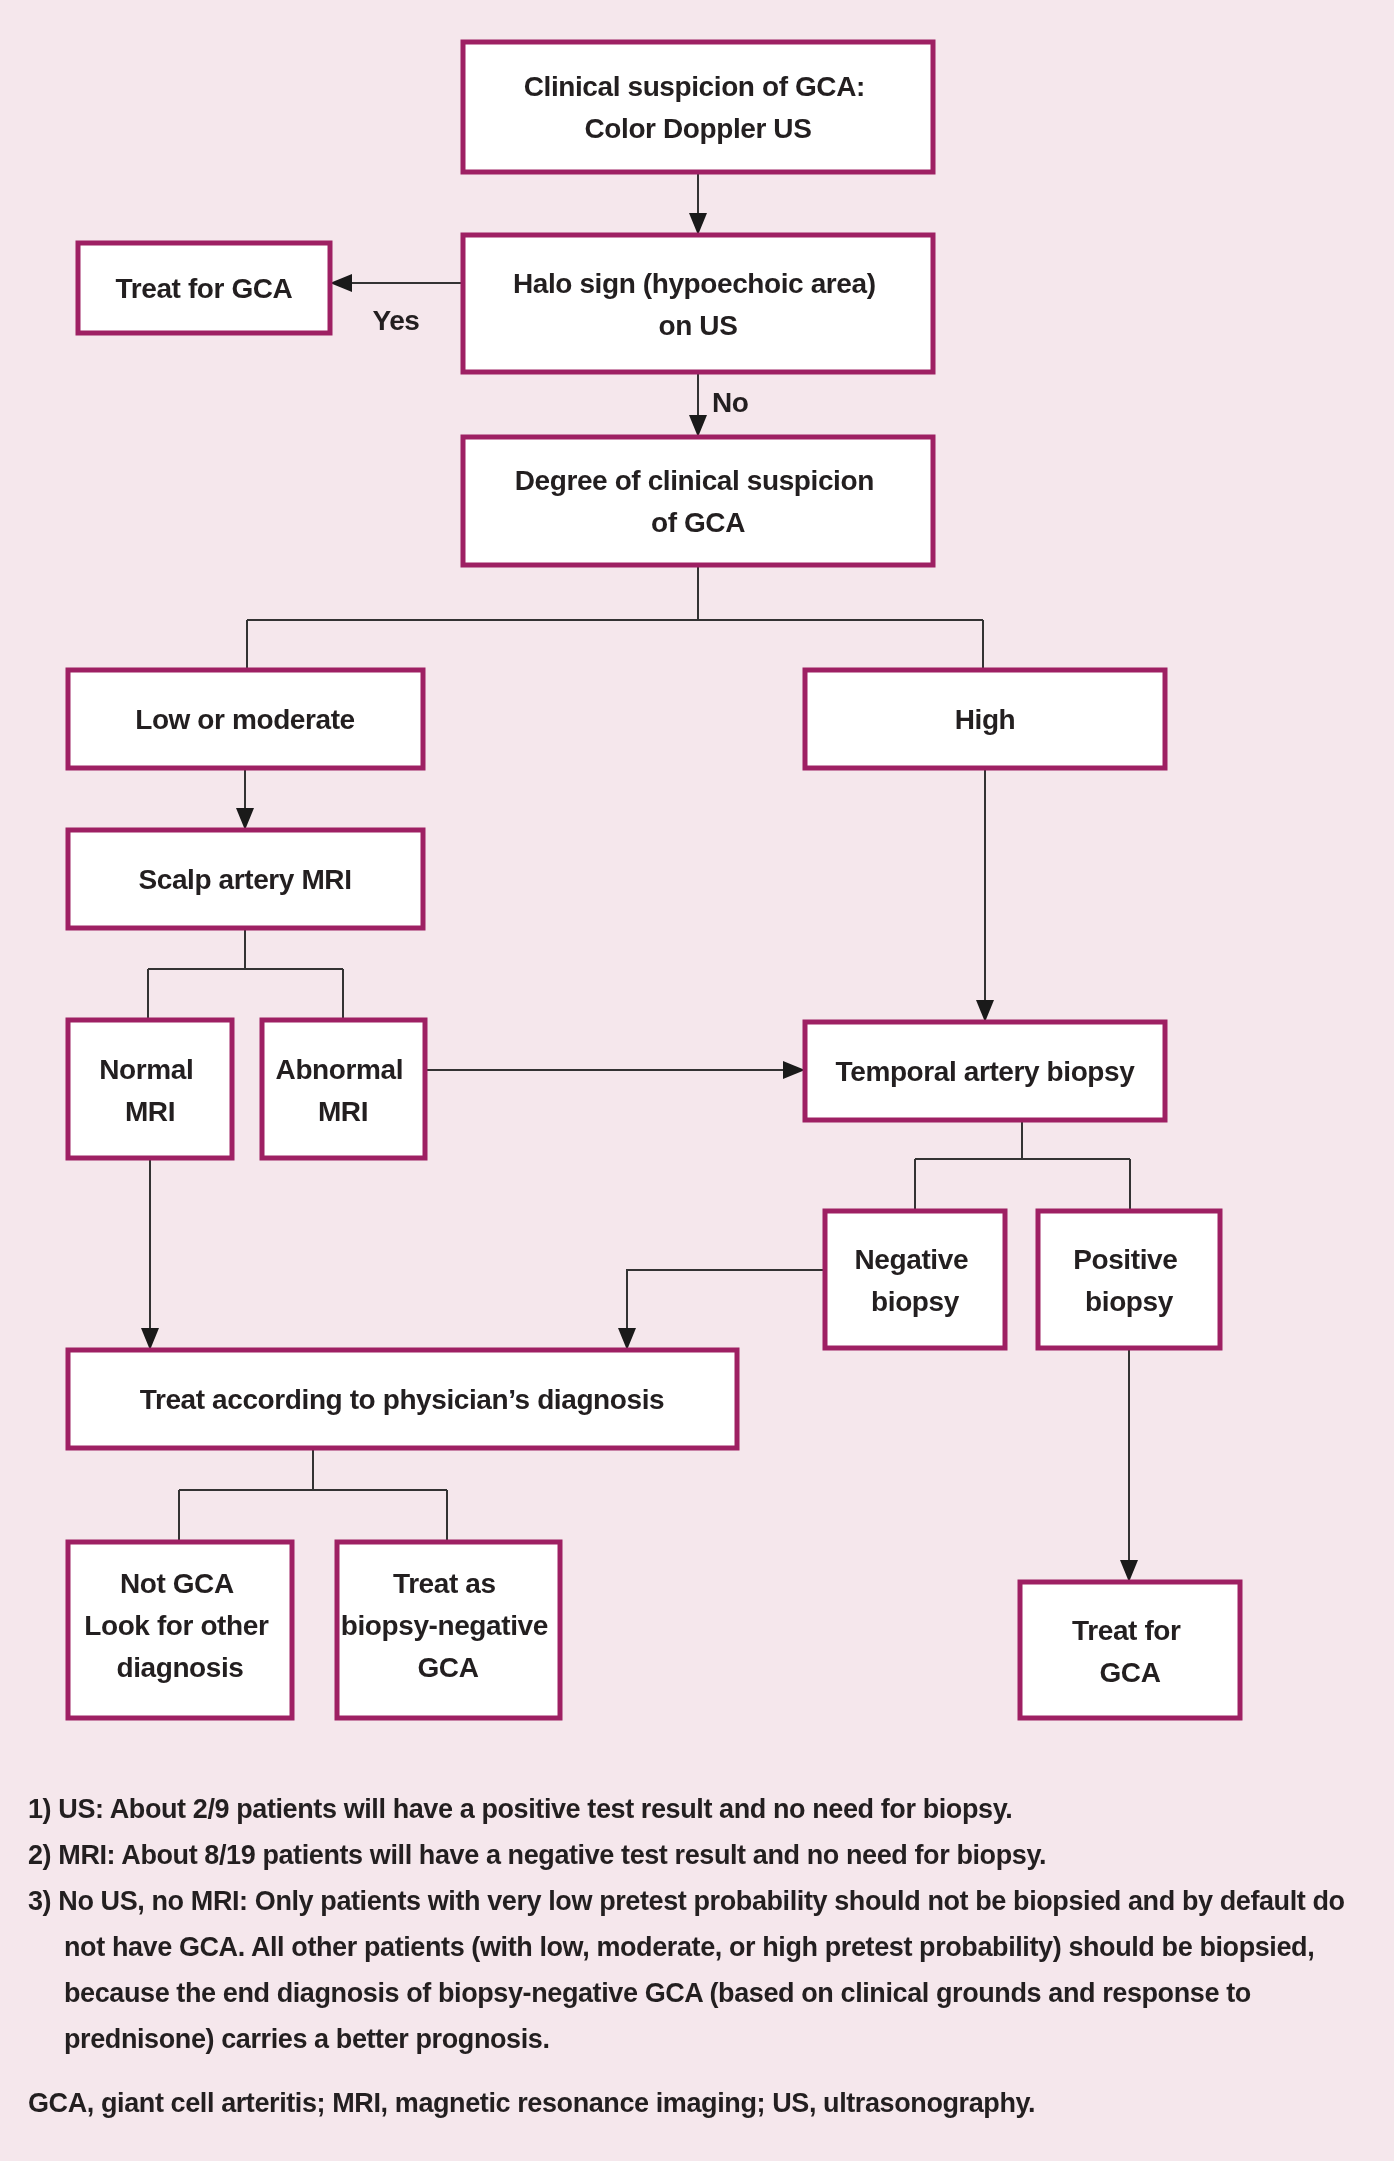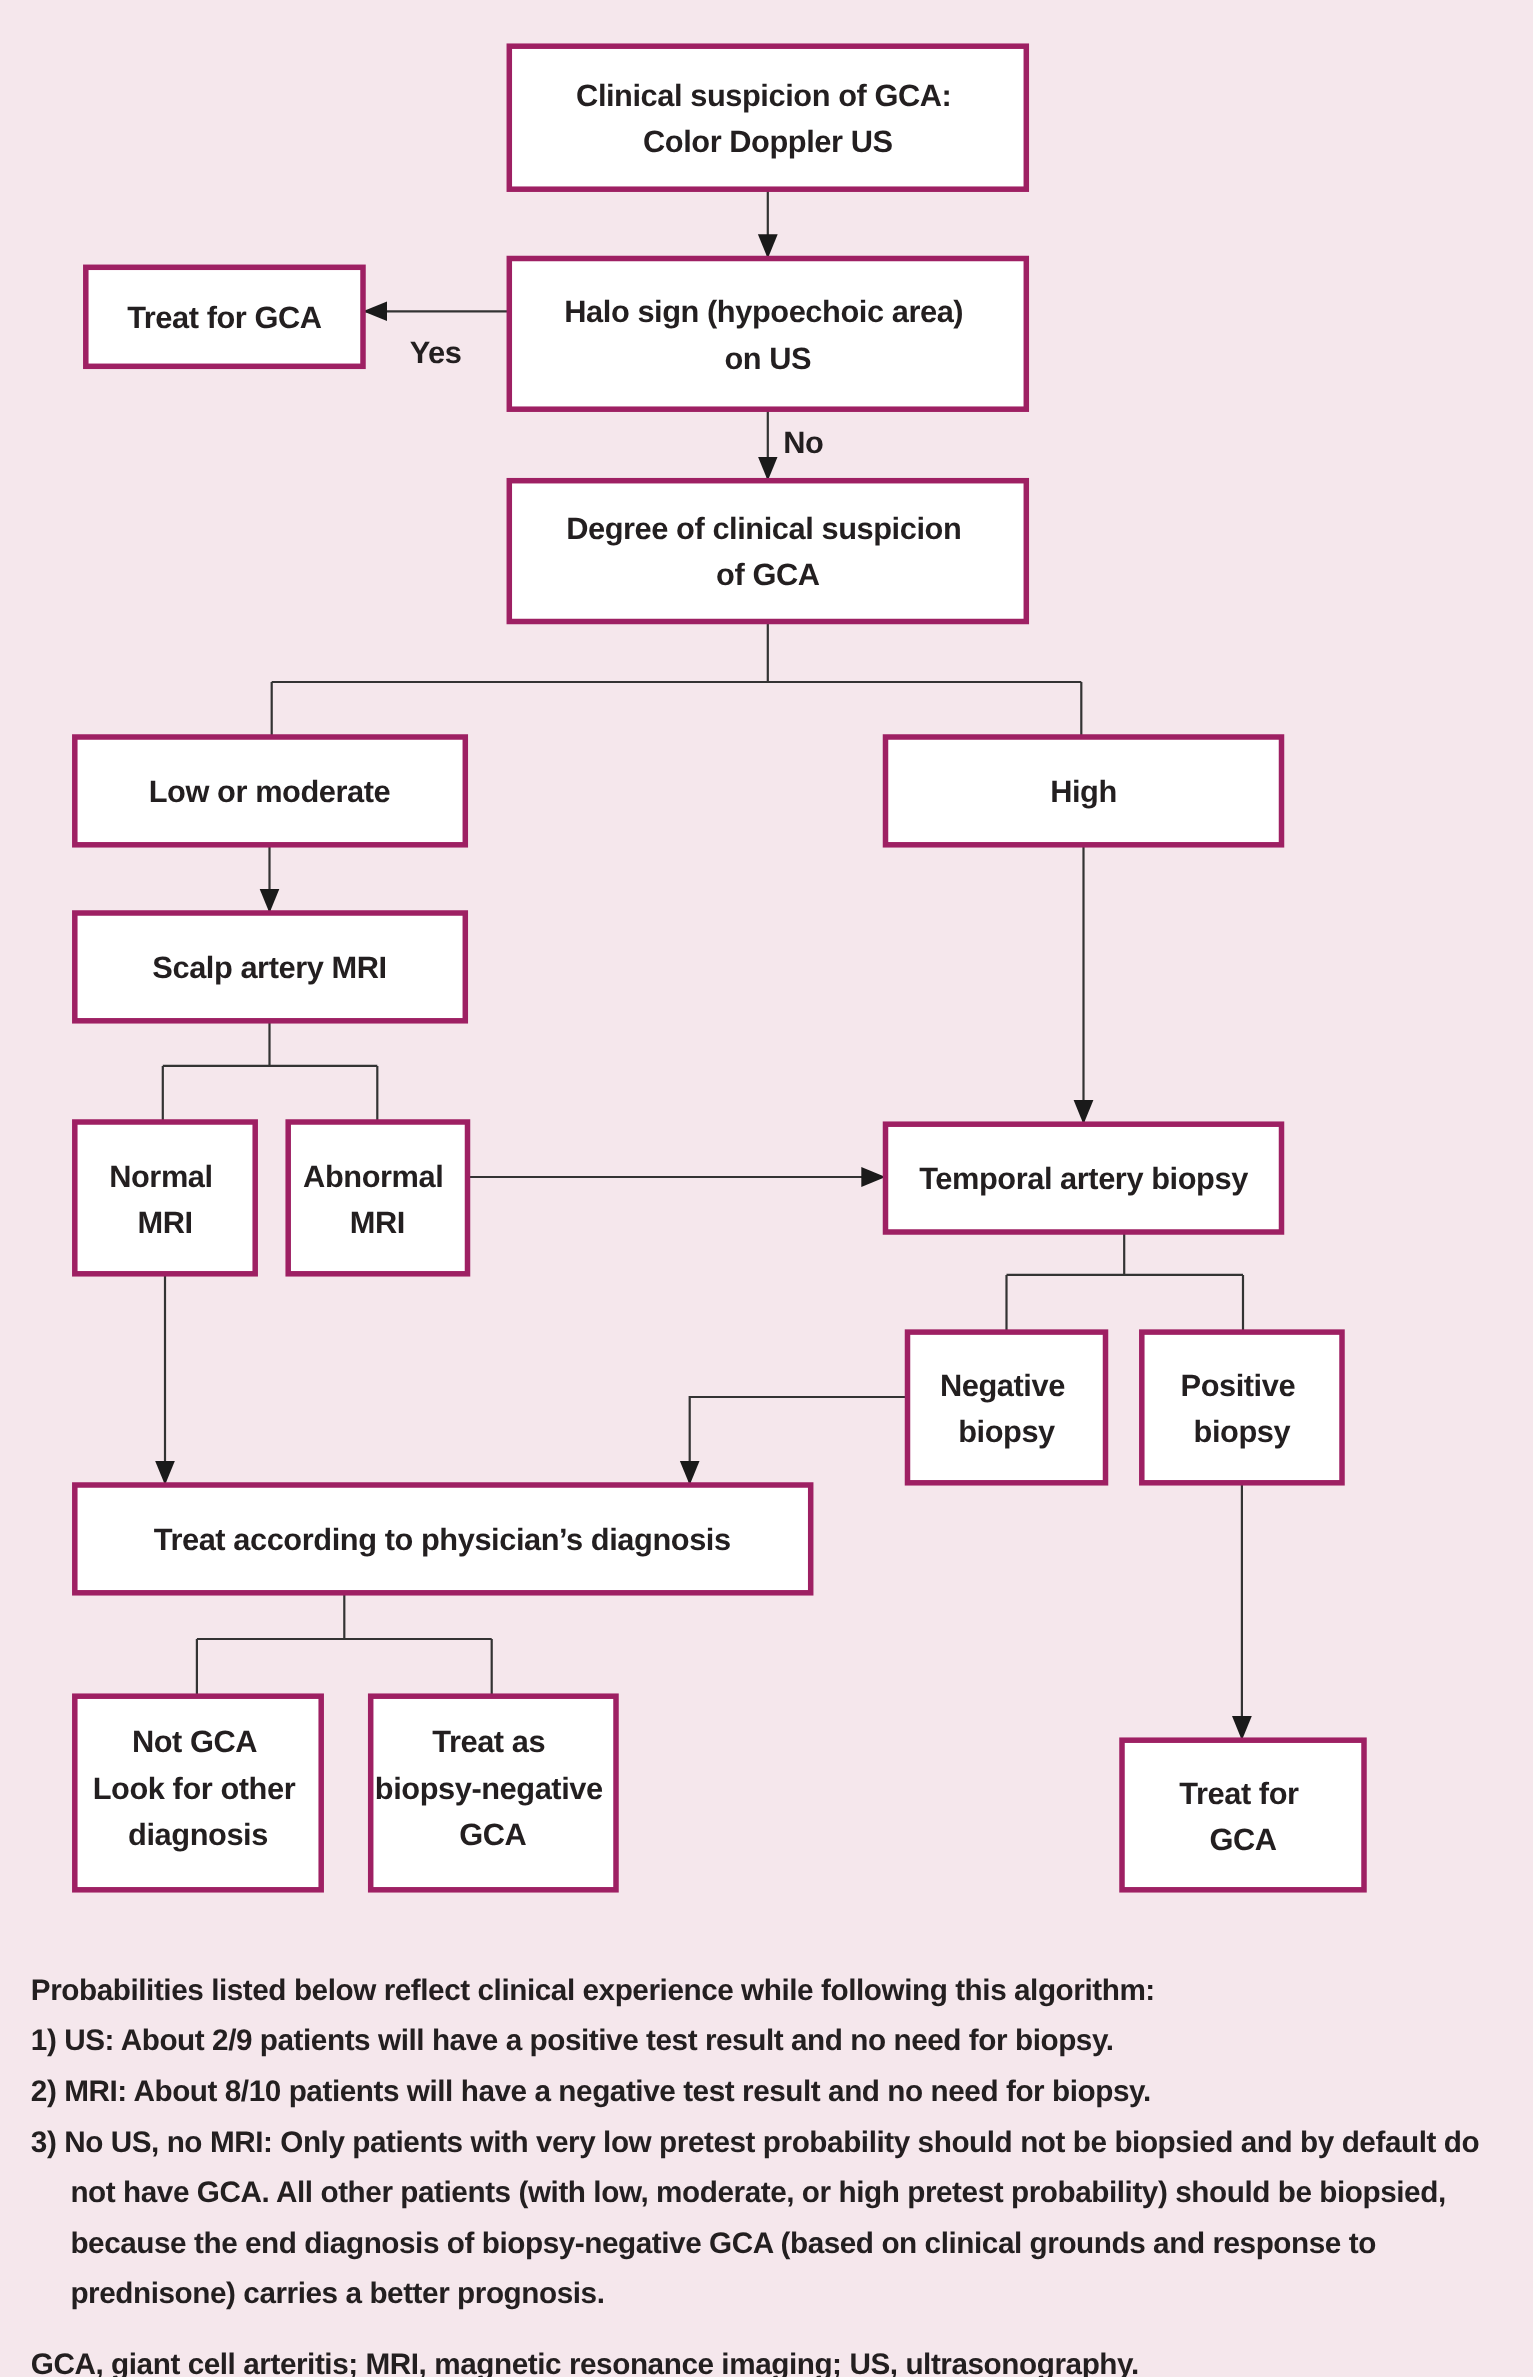--- a/index.html
+++ b/index.html
@@ -173,18 +173,17 @@
   <g>
     <rect class="box" x="1020" y="1582" width="220" height="136"></rect>
     <text class="bl">
       <tspan x="1130" y="1640">Treat for</tspan>
       <tspan x="1130" y="1682">GCA</tspan>
     </text>
   </g>
 </svg>
 
 <div class="notes">
-  <p>Probabilities listed below reflect clinical experience while following this algorithm:</p>
   <p class="note-item">1) US: About 2/9 patients will have a positive test result and no need for biopsy.</p>
-  <p class="note-item">2) MRI: About 8/10 patients will have a negative test result and no need for biopsy.</p>
+  <p class="note-item">2) MRI: About 8/19 patients will have a negative test result and no need for biopsy.</p>
   <p class="note-item">3) No US, no MRI: Only patients with very low pretest probability should not be biopsied and by default do not have GCA. All other patients (with low, moderate, or high pretest probability) should be biopsied, because the end diagnosis of biopsy-negative GCA (based on clinical grounds and response to prednisone) carries a better prognosis.</p>
   <p class="abbrev">GCA, giant cell arteritis; MRI, magnetic resonance imaging; US, ultrasonography.</p>
 </div>
 
 </body></html>

